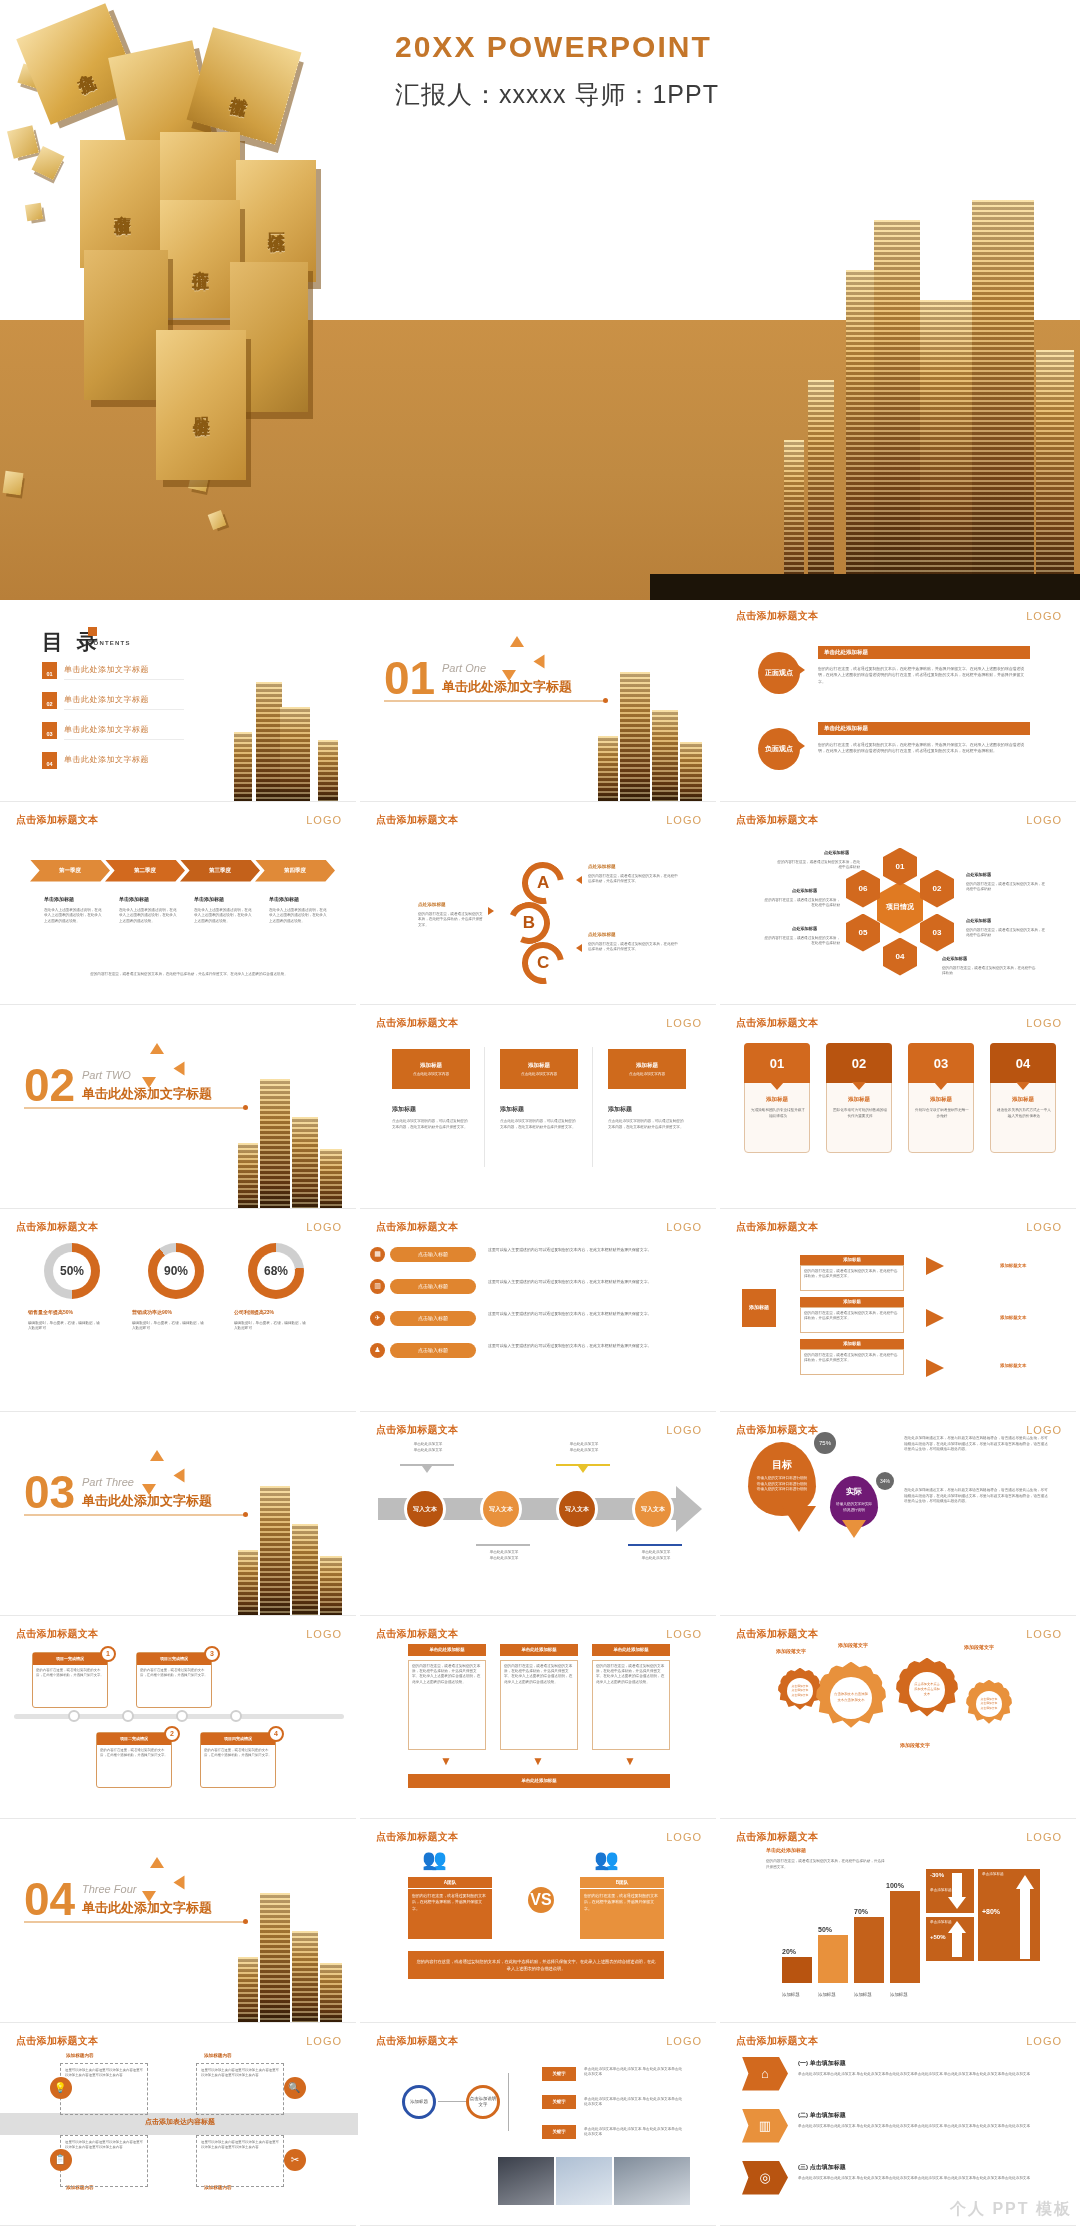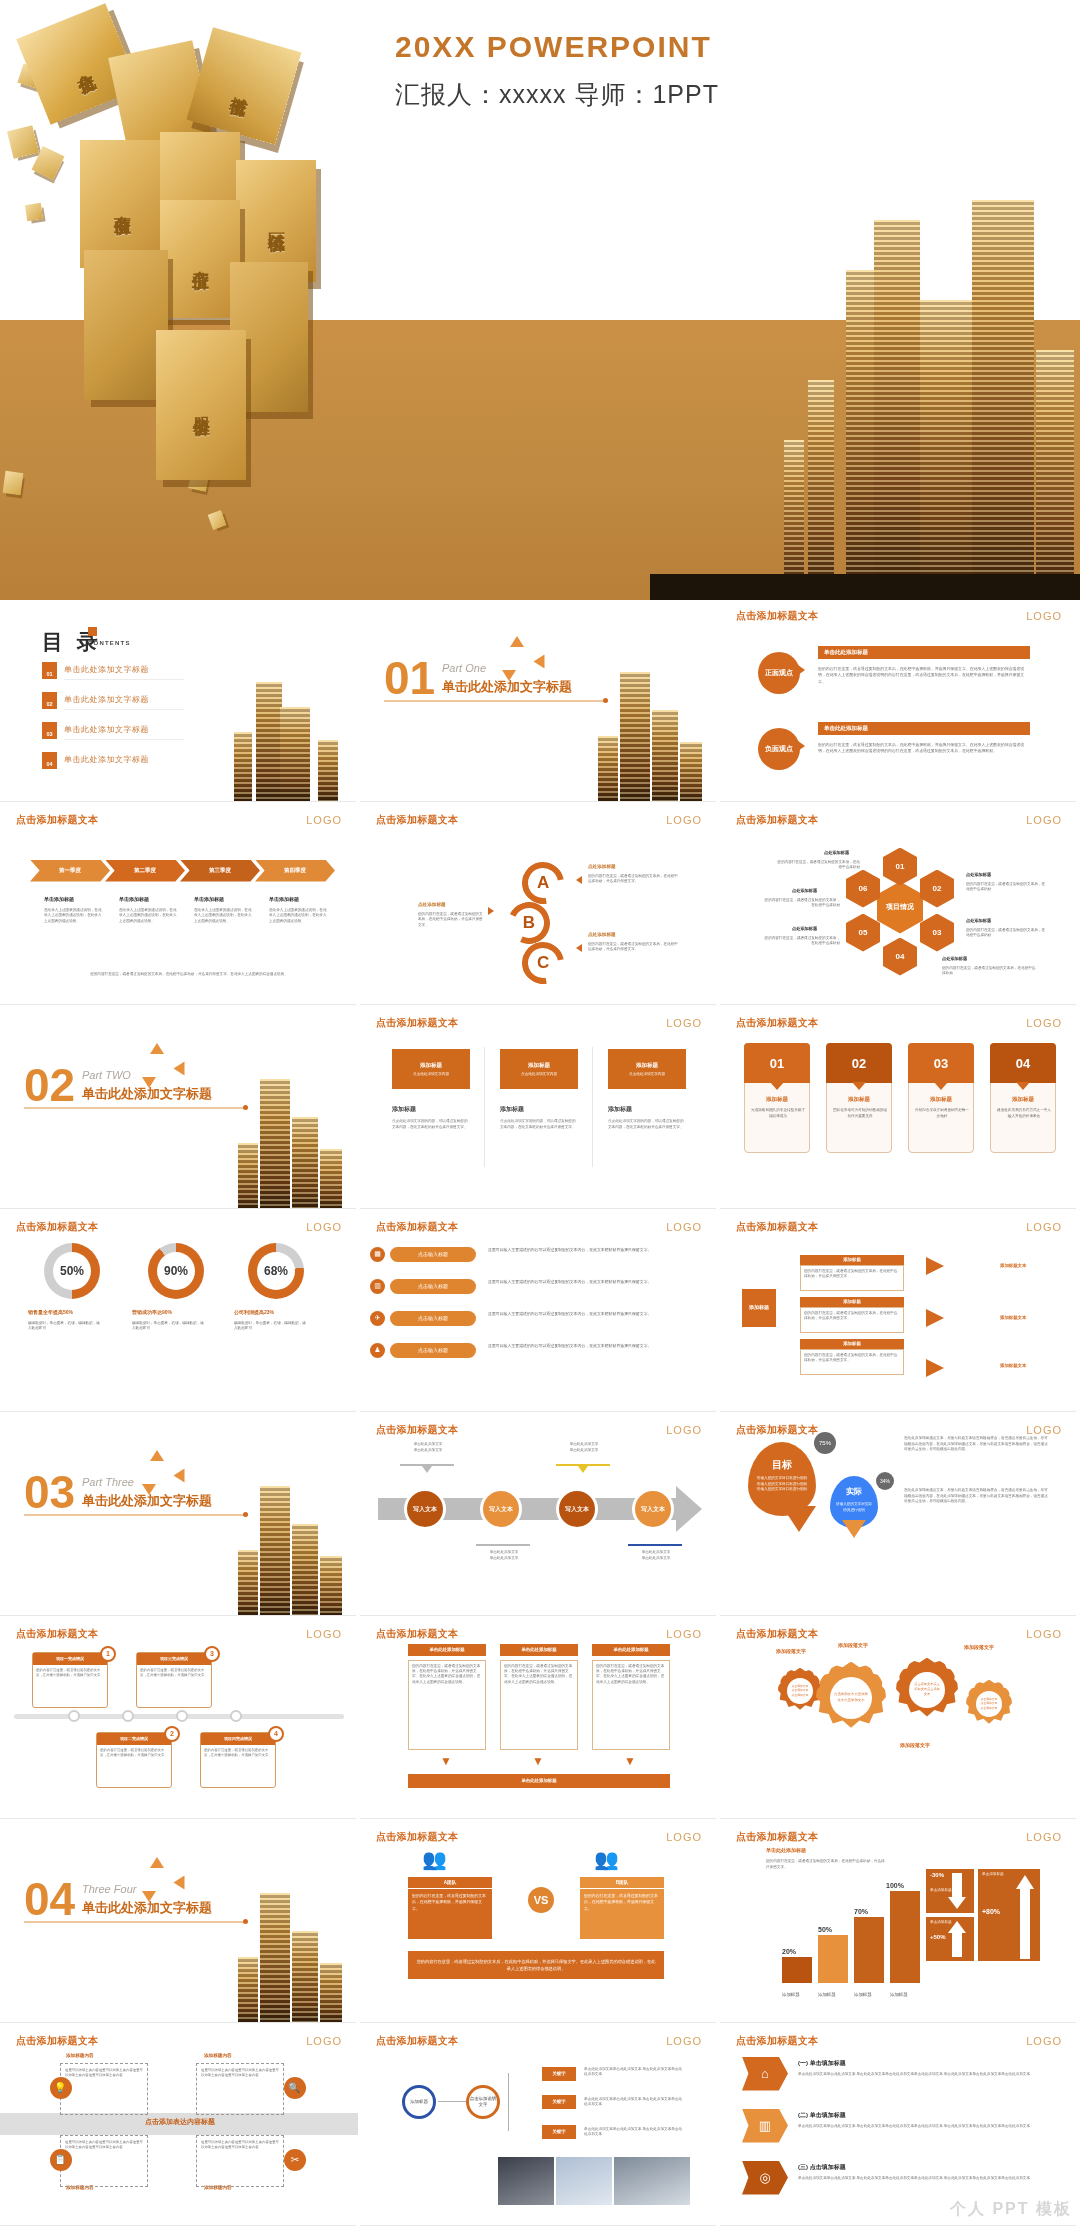--- a/index.html
+++ b/index.html
@@ -188,21 +188,21 @@
   
   .gear{position:absolute;border-radius:50%;background:#d2691e;display:flex;align-items:center;justify-content:center;
         color:#fff;font-size:3.6px;line-height:1.5;text-align:center;}
   .gear .in{border-radius:50%;background:#d2691e;display:flex;align-items:center;justify-content:center;padding:4px;}
 
   
   .vsbox{position:absolute;top:56px;width:84px;height:62px;background:#d2691e;color:#fff;}
   .vsbox .h{height:12px;border-bottom:1px solid #fff;font-size:4.6px;font-weight:bold;display:flex;align-items:center;justify-content:center;}
   .vsbox .b{font-size:3.9px;line-height:1.6;padding:4px;}
   .vscirc{position:absolute;left:168px;top:66px;width:26px;height:26px;border-radius:50%;background:#e0852f;color:#fff;
-          font-size:11px;font-weight:bold;display:flex;align-items:center;justify-content:center;}
+          font-size:16px;font-weight:bold;display:flex;align-items:center;justify-content:center;}
 
   
   .bar{position:absolute;bottom:40px;width:30px;background:#c4611a;}
   .barlbl{position:absolute;font-size:7px;font-weight:bold;color:#3a3a3a;}
   .barcat{position:absolute;bottom:26px;font-size:4.4px;color:#4a4a4a;}
   .abox{position:absolute;background:#c4611a;color:#fff;}
 
   
   .fi-band{position:absolute;left:0;top:88px;width:360px;height:22px;background:#dedede;}
   .fi-band-tx{position:absolute;left:0;top:92px;width:360px;text-align:center;font-size:7px;font-weight:bold;color:#c4611a;}
@@ -622,21 +622,21 @@
       <div class="sl-head">
         <div class="sl-title">点击添加标题文本</div>
         <div class="sl-logo">LOGO</div>
       </div>
       <div class="heart" style="left:28px;top:28px;width:68px;height:74px;background:#d2691e">
         <div style="position:absolute;top:16px;width:100%;text-align:center;color:#fff;font-size:10px;font-weight:bold">目标</div>
         <div class="tiny" style="position:absolute;top:34px;left:8px;width:52px;color:#fff;text-align:center">请输入您的文字对目标进行说明请输入您的文字对目标进行说明请输入您的文字对目标进行说明</div>
       </div>
       <div style="position:absolute;left:62px;top:92px;border-left:17px solid transparent;border-right:17px solid transparent;border-top:26px solid #d2691e"></div>
       <div style="position:absolute;left:94px;top:18px;width:22px;height:22px;border-radius:50%;background:#6a6a6a;color:#fff;font-size:6px;display:flex;align-items:center;justify-content:center">75%</div>
-      <div class="heart" style="left:110px;top:62px;width:48px;height:52px;background:#3b82f6">
+      <div class="heart" style="left:110px;top:62px;width:48px;height:52px;background:#701a75">
         <div style="position:absolute;top:10px;width:100%;text-align:center;color:#fff;font-size:8px;font-weight:bold">实际</div>
         <div class="tiny" style="position:absolute;top:26px;left:6px;width:36px;color:#fff;text-align:center">请输入您的文字对实际情况进行说明</div>
       </div>
       <div style="position:absolute;left:122px;top:106px;border-left:12px solid transparent;border-right:12px solid transparent;border-top:18px solid #e8913c"></div>
       <div style="position:absolute;left:156px;top:58px;width:18px;height:18px;border-radius:50%;background:#6a6a6a;color:#fff;font-size:5px;display:flex;align-items:center;justify-content:center">34%</div>
       <div class="tiny" style="position:absolute;left:184px;top:22px;width:146px">在此处添加详细描述文本，尽量与标题文本语言风格相符合，语言描述尽量简洁生动，尽可能概括出段落内容，在此处添加详细描述文本，尽量与标题文本语言风格相符合，语言描述尽量简洁生动，尽可能概括出段落内容。</div>
       <div class="tiny" style="position:absolute;left:184px;top:74px;width:146px">在此处添加详细描述文本，尽量与标题文本语言风格相符合，语言描述尽量简洁生动，尽可能概括出段落内容，在此处添加详细描述文本，尽量与标题文本语言风格相符合，语言描述尽量简洁生动，尽可能概括出段落内容。</div>
     </div>
 
     <div class="slide">

